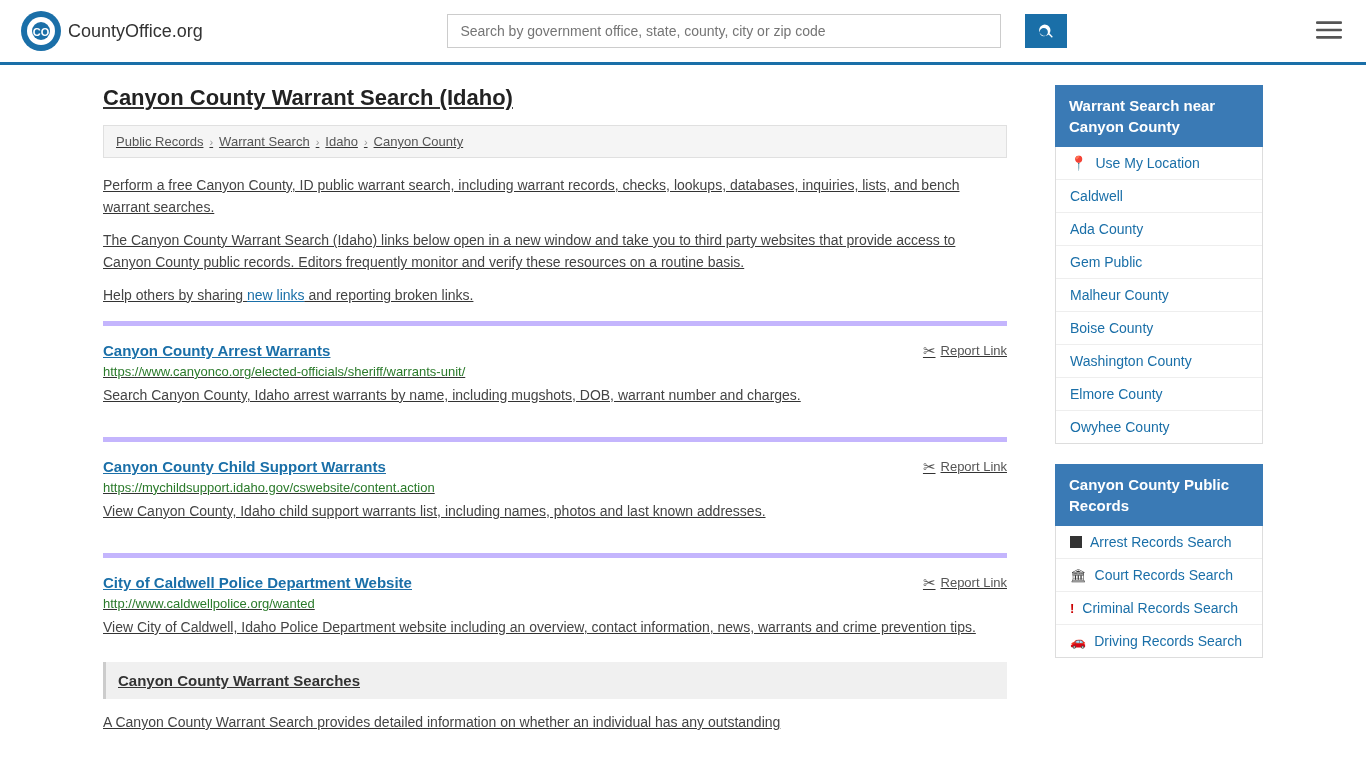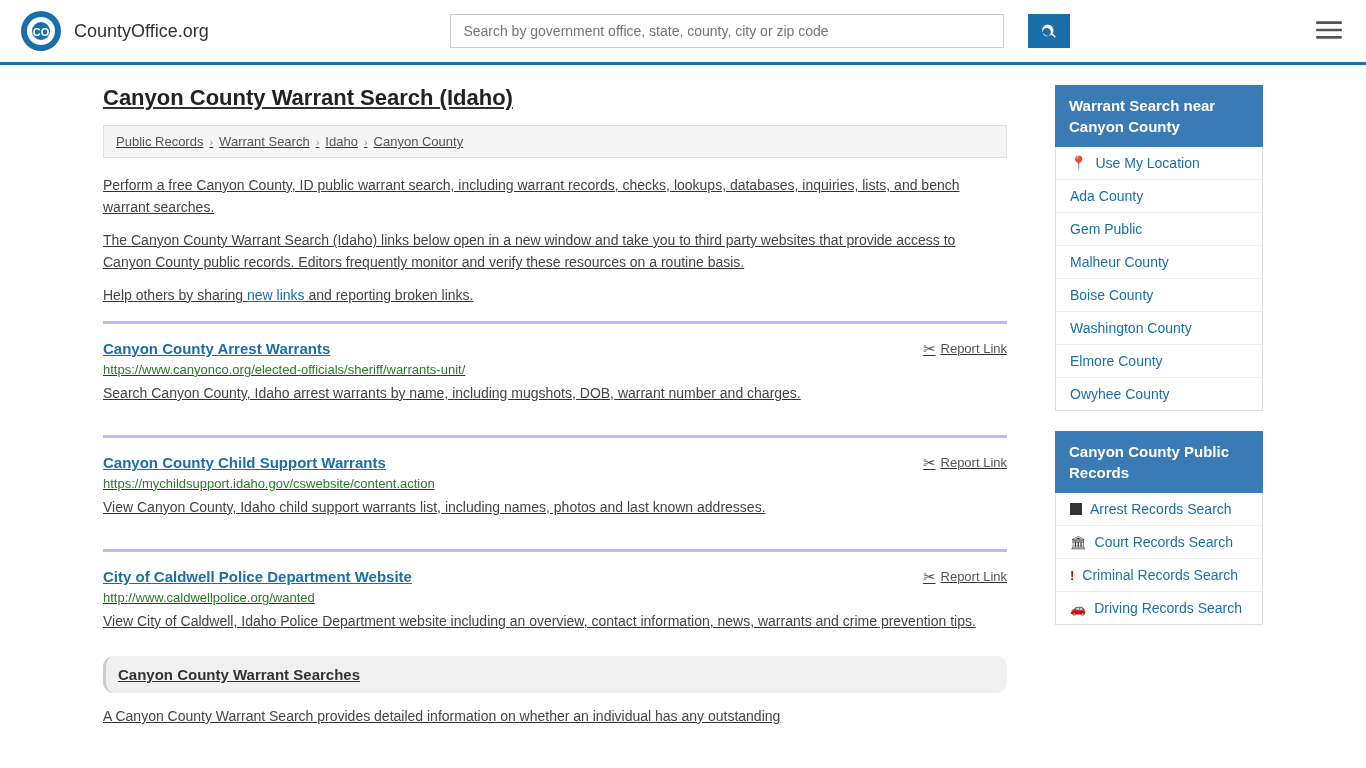--- a/index.html
+++ b/index.html
@@ -10,21 +10,21 @@
       background: #fff;
       border-bottom: 3px solid #1a6fa8;
       padding: 10px 20px;
       display: flex;
       align-items: center;
       justify-content: space-between;
     }
     .logo-area {
       display: flex;
       align-items: center;
-      gap: 12px;
+      gap: 6px;
     }
     .logo-icon {
       width: 42px;
       height: 42px;
     }
     .logo-text {
       font-size: 18px;
       font-weight: bold;
       color: #1a6fa8;
     }
@@ -118,21 +118,21 @@
       margin-bottom: 10px;
     }
     .description a {
       color: #1a6fa8;
       text-decoration: underline;
       text-align: right;
     }
 
     
     .result-item {
-      border-top: 3px solid #c4b5fd;
+      border-top: 5px solid #c4b5fd;
       padding: 16px 0;
       margin-top: 15px;
     }
     .result-header {
       display: flex;
       align-items: flex-start;
       justify-content: space-between;
       margin-bottom: 4px;
     }
     .result-title {
@@ -164,21 +164,20 @@
 
     
     .section-heading {
       background: #f0f0f0;
       border-left: 3px solid #ccc;
       padding: 10px 12px;
       font-size: 15px;
       font-weight: bold;
       color: #333;
       margin-top: 8px;
-      border-radius: 11px;
     }
     .section-body {
       padding: 12px 0;
       font-size: 14px;
       color: #444;
       line-height: 1.6;
     }
 
     
     .sidebar-section {
@@ -318,20 +317,23 @@
 
     <div class="sidebar-section">
       <div class="sidebar-heading">Warrant Search near Canyon County</div>
       <div class="sidebar-list">
 
         <div class="sidebar-item">
           <span style="color:#1a6fa8;font-size:14px;">📍</span>
           <a href="#">Use My Location</a>
         </div>
 
+        <div class="sidebar-item">
+          <a href="#">Caldwell</a>
+        </div>
 
         <div class="sidebar-item">
           <a href="#">Ada County</a>
         </div>
 
 
         <div class="sidebar-item">
           <a href="#">Gem Public</a>
         </div>
 

